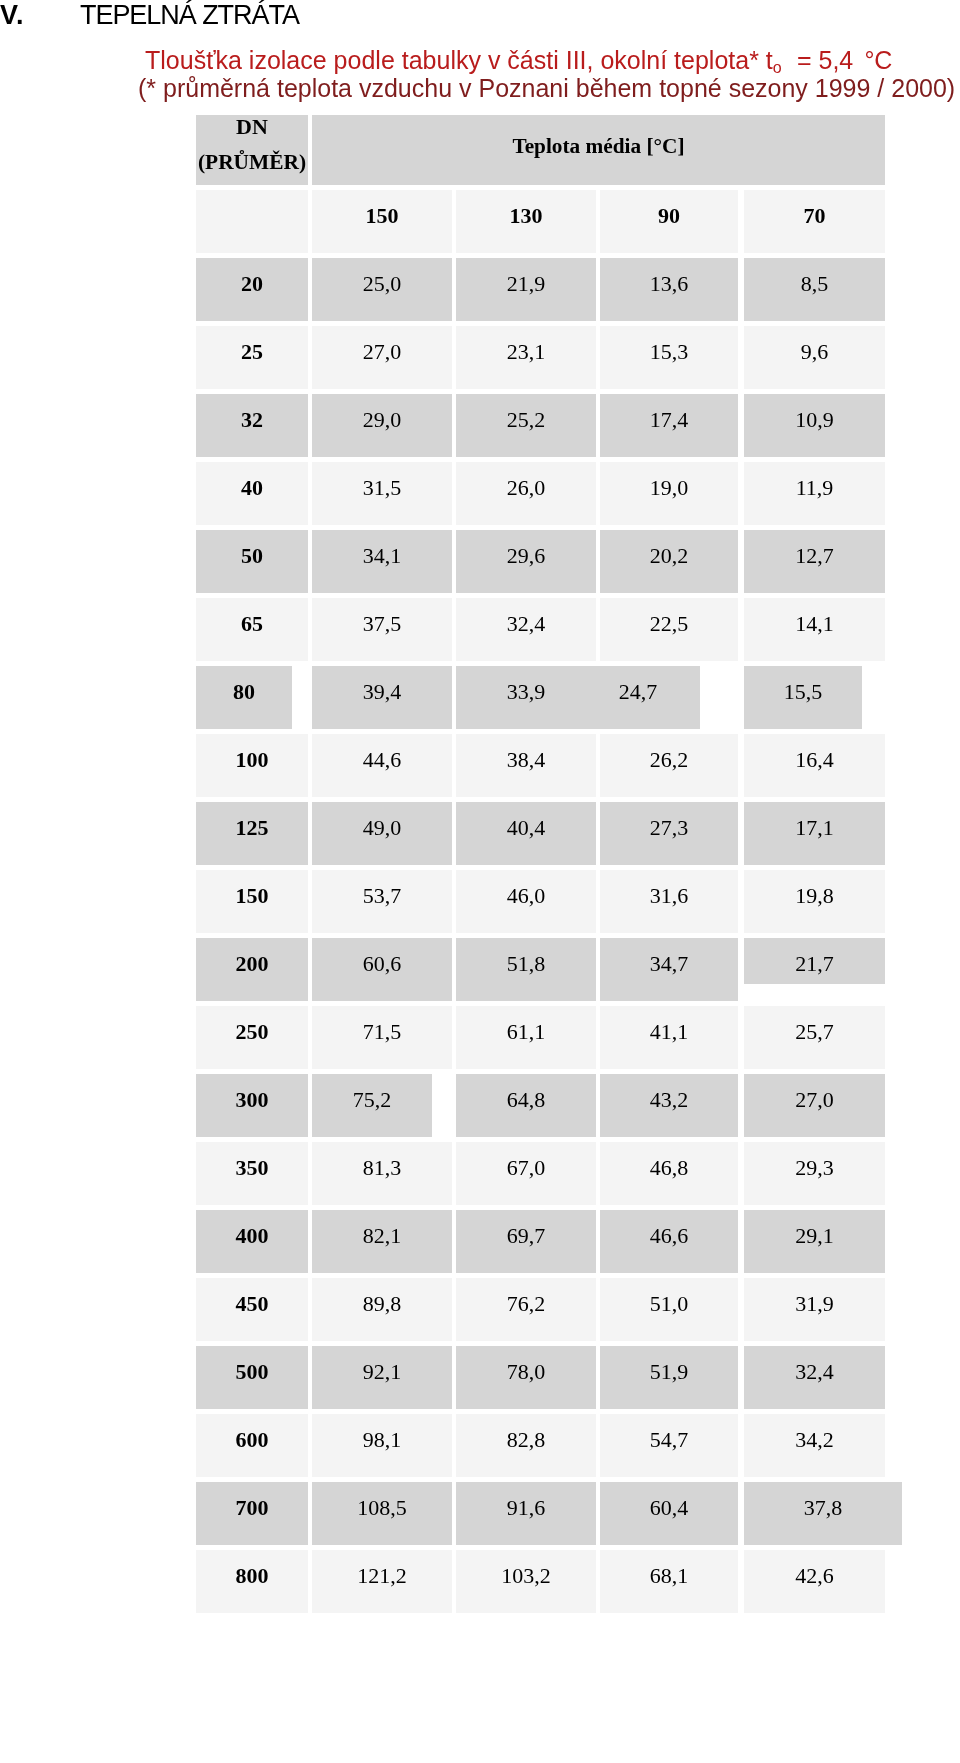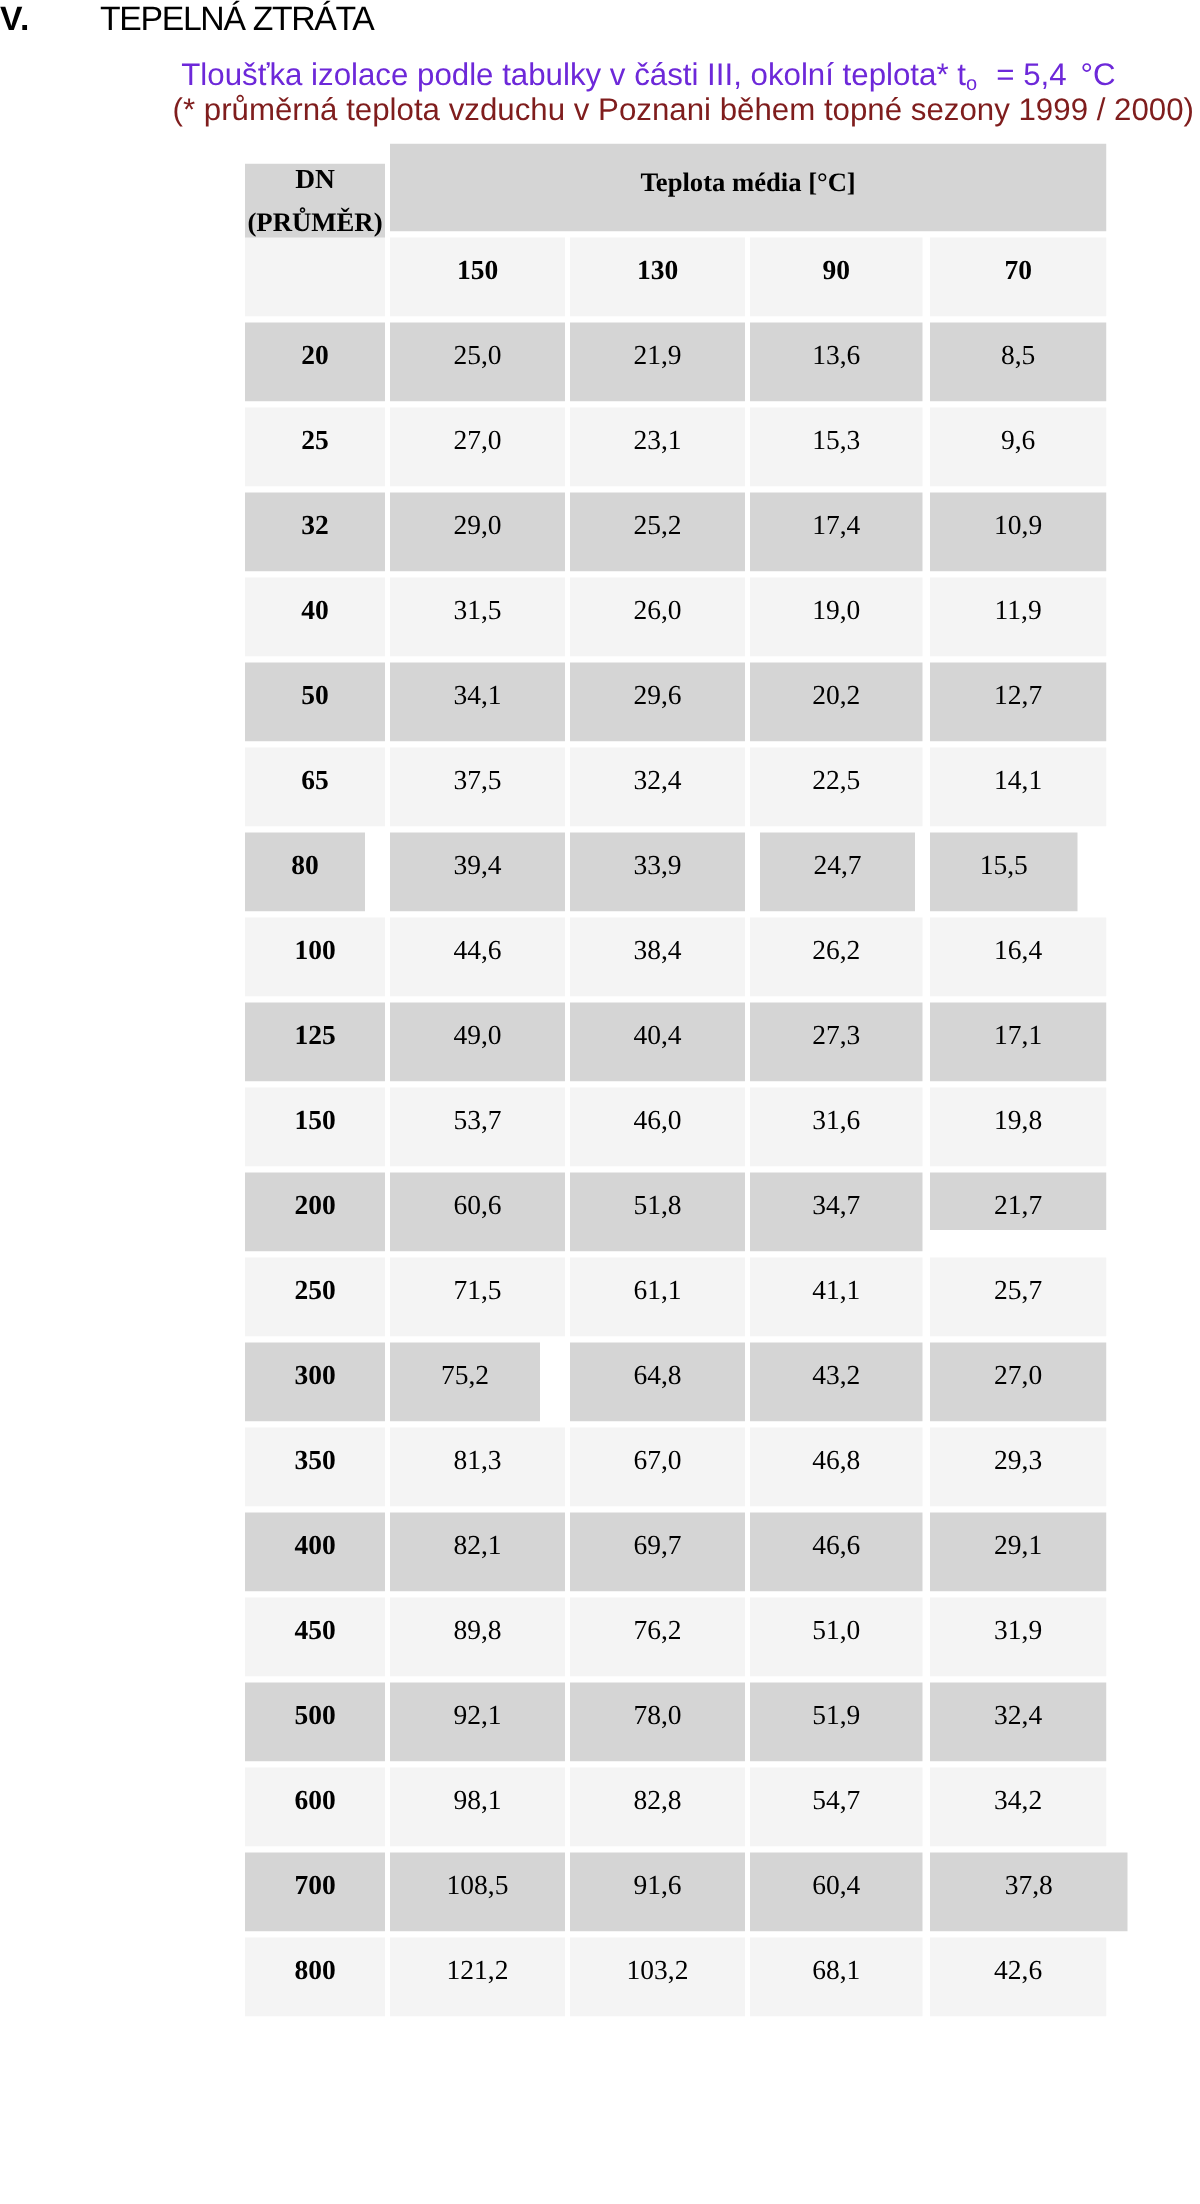--- a/index.html
+++ b/index.html
@@ -7,21 +7,21 @@
        position:relative;overflow:hidden;-webkit-font-smoothing:antialiased;}
   .page{position:absolute;left:0;top:0;width:960px;height:1763px;background:#fff;}
 
   
   .title-num{position:absolute;left:0px;top:0px;width:70px;height:30px;line-height:30px;
              font-size:27px;font-weight:bold;color:#000;letter-spacing:0.4px;}
   .title-txt{position:absolute;left:80px;top:0px;height:30px;line-height:30px;
              font-size:27px;font-weight:normal;color:#000;letter-spacing:-1.05px;white-space:nowrap;}
 
   .sub1{position:absolute;left:145px;top:45px;height:30px;line-height:30px;
-        font-size:25px;color:#6d28d9;white-space:nowrap;}
+        font-size:25px;color:#b91c1c;white-space:nowrap;}
   .sub2{position:absolute;left:138px;top:73px;height:30px;line-height:30px;
         font-size:25px;color:#7f1d1d;white-space:nowrap;}
   .sub1 .sb{font-size:16px;vertical-align:baseline;position:relative;top:4px;}
 
   
   .tbl{position:absolute;left:196px;top:115px;}
   .cell{position:absolute;display:flex;align-items:center;justify-content:flex-start;
         flex-direction:column;box-sizing:border-box;padding-top:14.5px;line-height:1;
         font-family:"Liberation Serif",serif;font-size:22px;color:#000;text-align:center;}
   .dark{background:#d5d5d5;}
@@ -46,21 +46,21 @@
 <div class="page">
 
   <div class="title-num">V.</div>
   <div class="title-txt">TEPELNÁ ZTRÁTA</div>
 
   <div class="sub1"><span>Tloušťka izolace podle tabulky v části III, okolní teplota* t</span><span class="sb">o</span><span>  = 5,4  </span><span>°C</span></div>
 
   <div class="sub2">(* průměrná teplota vzduchu v Poznani během topné sezony 1999 / 2000)</div>
 
   <div class="tbl" id="tbl">
-      <div class="cell dark b hdr2" style="left:0px;top:16px;width:112px;height:70px">
+      <div class="cell dark b hdr2" style="left:0px;top:0px;width:112px;height:70px">
         <span class="l1">DN</span>
         <span class="l2">(PRŮMĚR)</span>
       </div>
       <div class="cell dark b grp" style="left:116px;top:0px;width:573px;height:70px">Teplota média [°C]</div>
       <div class="cell light" style="left:0px;top:75px;width:112px;height:63px"></div>
       <div class="cell light b" style="left:116px;top:75px;width:140px;height:63px">150</div>
       <div class="cell light b" style="left:260px;top:75px;width:140px;height:63px">130</div>
       <div class="cell light b" style="left:404px;top:75px;width:138px;height:63px">90</div>
       <div class="cell light b" style="left:548px;top:75px;width:141px;height:63px">70</div>
       <div class="cell dark b" style="left:0px;top:143px;width:112px;height:63px">20</div>
@@ -89,21 +89,21 @@
       <div class="cell dark" style="left:404px;top:415px;width:138px;height:63px">20,2</div>
       <div class="cell dark" style="left:548px;top:415px;width:141px;height:63px">12,7</div>
       <div class="cell light b" style="left:0px;top:483px;width:112px;height:63px">65</div>
       <div class="cell light" style="left:116px;top:483px;width:140px;height:63px">37,5</div>
       <div class="cell light" style="left:260px;top:483px;width:140px;height:63px">32,4</div>
       <div class="cell light" style="left:404px;top:483px;width:138px;height:63px">22,5</div>
       <div class="cell light" style="left:548px;top:483px;width:141px;height:63px">14,1</div>
       <div class="cell dark b" style="left:0px;top:551px;width:96px;height:63px">80</div>
       <div class="cell dark" style="left:116px;top:551px;width:140px;height:63px">39,4</div>
       <div class="cell dark" style="left:260px;top:551px;width:140px;height:63px">33,9</div>
-      <div class="cell dark" style="left:412px;top:551px;width:124px;height:63px">24,7</div>
+      <div class="cell dark" style="left:380px;top:551px;width:124px;height:63px">24,7</div>
       <div class="cell dark" style="left:548px;top:551px;width:118px;height:63px">15,5</div>
       <div class="cell light b" style="left:0px;top:619px;width:112px;height:63px">100</div>
       <div class="cell light" style="left:116px;top:619px;width:140px;height:63px">44,6</div>
       <div class="cell light" style="left:260px;top:619px;width:140px;height:63px">38,4</div>
       <div class="cell light" style="left:404px;top:619px;width:138px;height:63px">26,2</div>
       <div class="cell light" style="left:548px;top:619px;width:141px;height:63px">16,4</div>
       <div class="cell dark b" style="left:0px;top:687px;width:112px;height:63px">125</div>
       <div class="cell dark" style="left:116px;top:687px;width:140px;height:63px">49,0</div>
       <div class="cell dark" style="left:260px;top:687px;width:140px;height:63px">40,4</div>
       <div class="cell dark" style="left:404px;top:687px;width:138px;height:63px">27,3</div>

